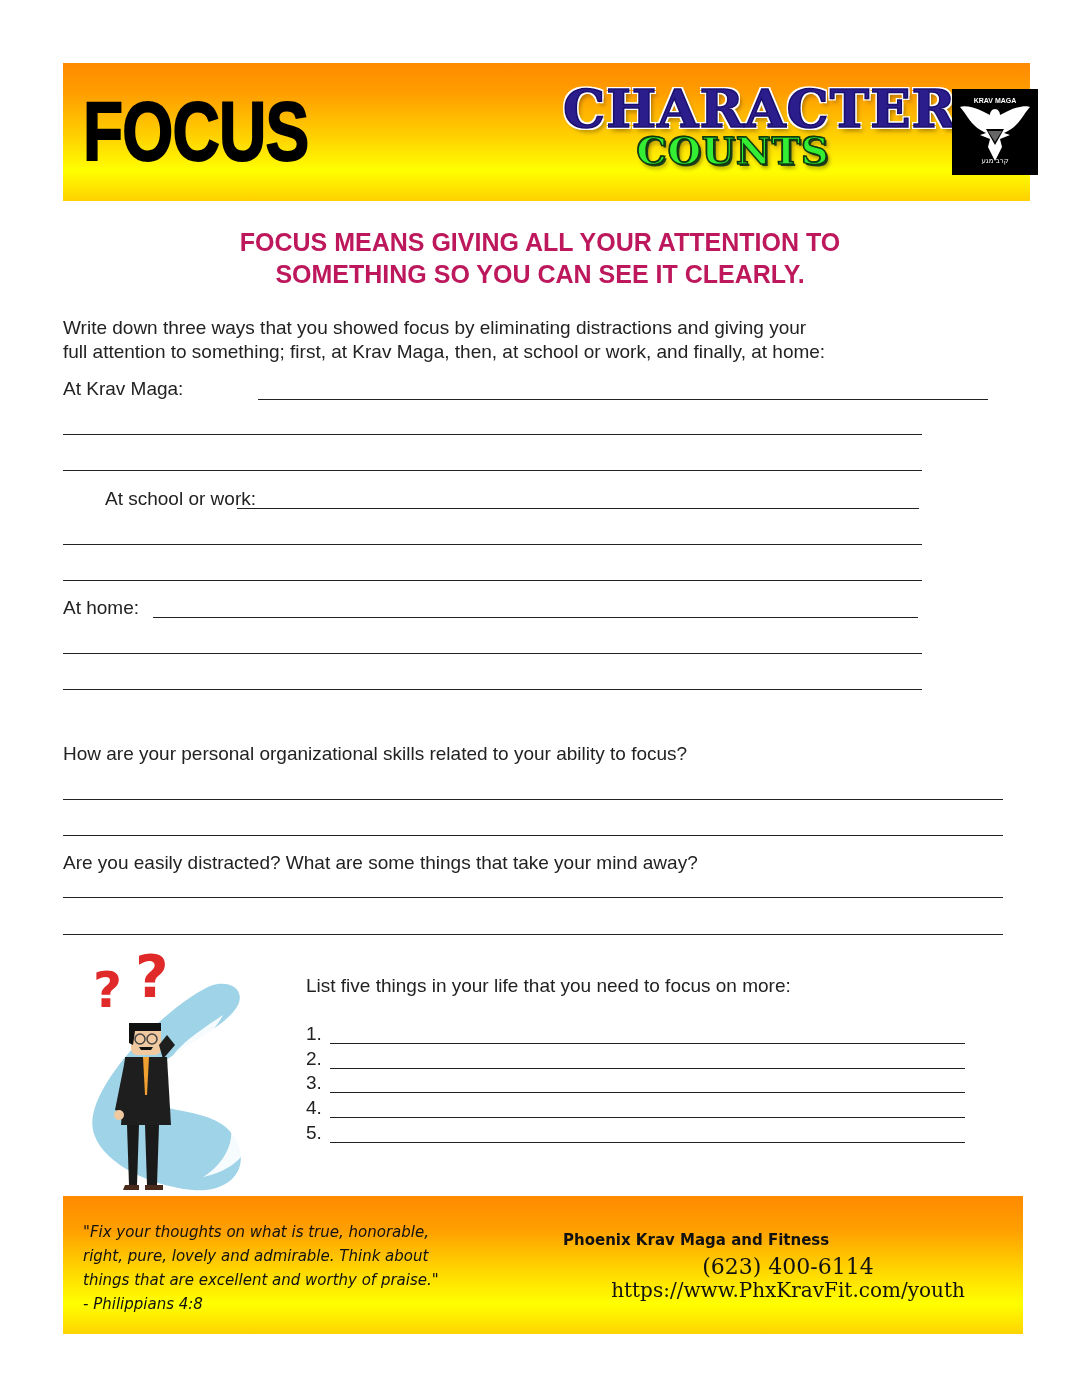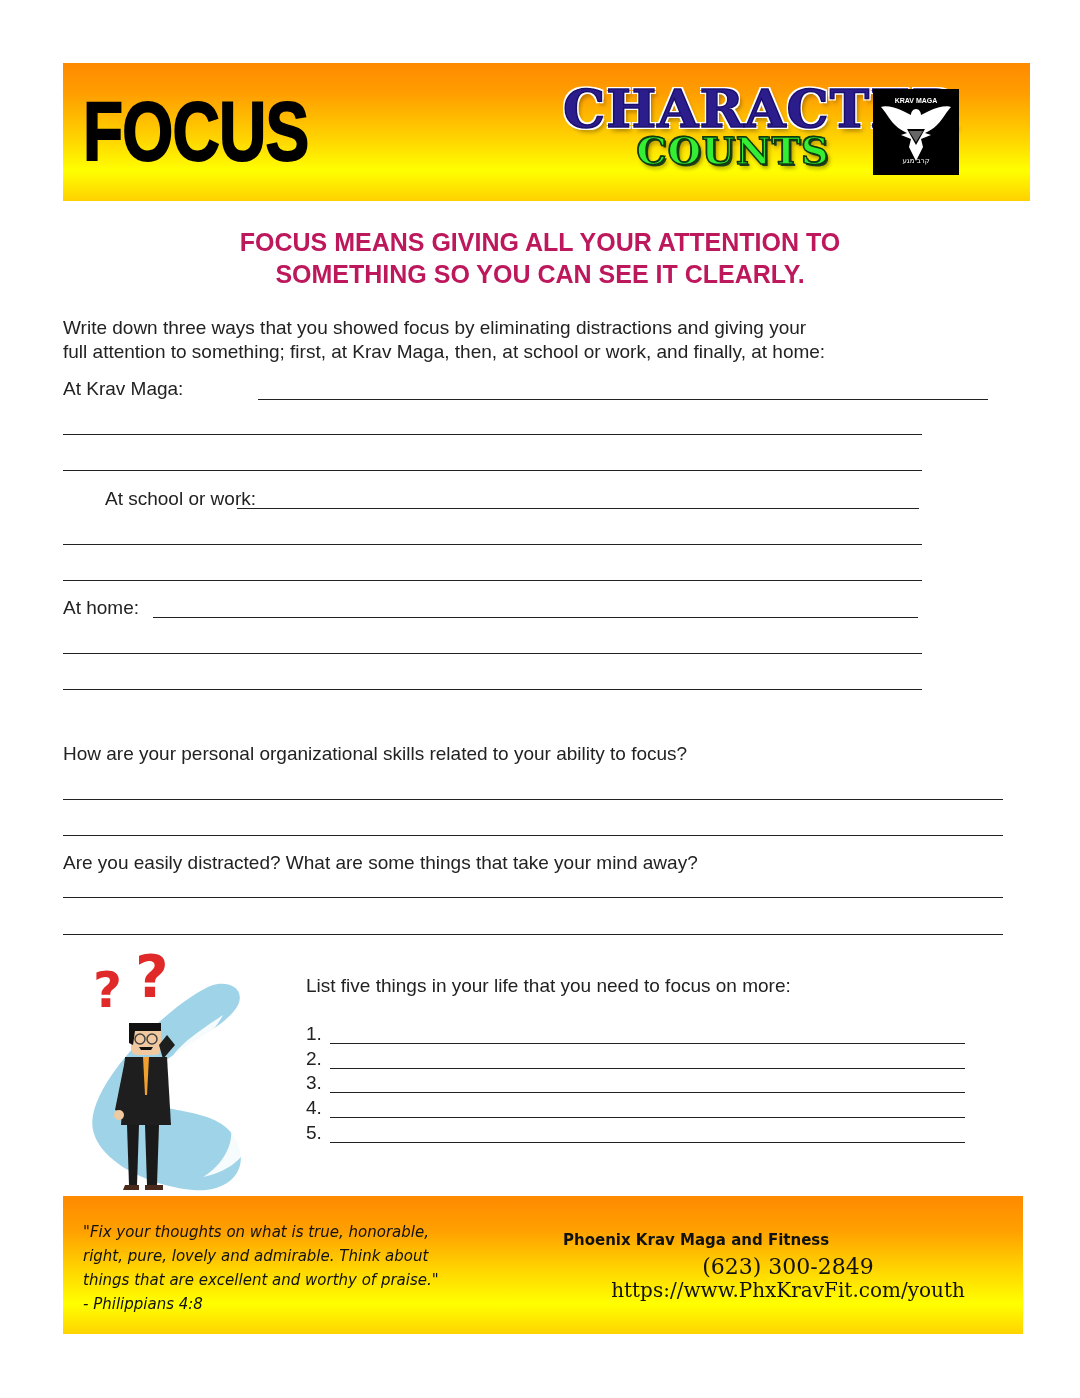--- a/index.html
+++ b/index.html
@@ -17,21 +17,21 @@
   .cc-top { position: absolute; left: 0; top: 0; width: 340px; text-align: center;
             font-family: "DejaVu Serif", serif; font-weight: 900; font-size: 53px; line-height: 46px;
             color: #2c1d8c; letter-spacing: 1px;
             -webkit-text-stroke: 1.5px #1a0f6e;
             text-shadow: 2px 2px 0 #fff, -2px -2px 0 #fff, 2px -2px 0 #fff, -2px 2px 0 #fff, 3px 4px 4px rgba(0,0,0,0.35); }
   .cc-bottom { position: absolute; left: 0; top: 44px; width: 340px; text-align: center;
                font-family: "DejaVu Serif", serif; font-weight: 900; font-size: 38px; line-height: 44px;
                color: #33ee33; letter-spacing: 1px;
                -webkit-text-stroke: 1.5px #0e3a0e;
                text-shadow: 2px 2px 0 #1d3d1d, -1px -1px 0 #1d3d1d, 3px 4px 4px rgba(0,0,0,0.4); }
-  .logo { left: 810px; top: 26px; width: 86px; height: 86px; background: #000; }
+  .logo { left: 889px; top: 26px; width: 86px; height: 86px; background: #000; }
   .logo-text { position: absolute; left: 0; top: 8px; width: 86px; text-align: center;
                font-size: 7px; font-weight: bold; color: #fff; }
   .logo-heb { position: absolute; left: 0; top: 68px; width: 86px; text-align: center;
               font-size: 7px; color: #fff; font-family: "DejaVu Sans", sans-serif; }
 
   
   .headline { left: 63px; top: 226px; width: 954px; text-align: center;
               font-weight: bold; font-size: 25px; line-height: 32px; color: #be185d; }
 
   .body-text { font-size: 19px; line-height: 24px; color: #222; }
@@ -144,15 +144,15 @@
 <div class="line" style="left:330px; top:1142px; width:635px;"></div>
 
 <div class="abs footer">
   <div class="abs quote">
     <div>"Fix your thoughts on what is true, honorable,</div>
     <div>right, pure, lovely and admirable. Think about</div>
     <div>things that are excellent and worthy of praise."</div>
     <div>- Philippians 4:8</div>
   </div>
   <div class="abs org-name">Phoenix Krav Maga and Fitness</div>
-  <div class="abs org-phone">(623) 300-2849</div>
+  <div class="abs org-phone">(623) 400-6114</div>
   <div class="abs org-url">https://www.PhxKravFit.com/youth</div>
 </div>
 
 </body></html>

